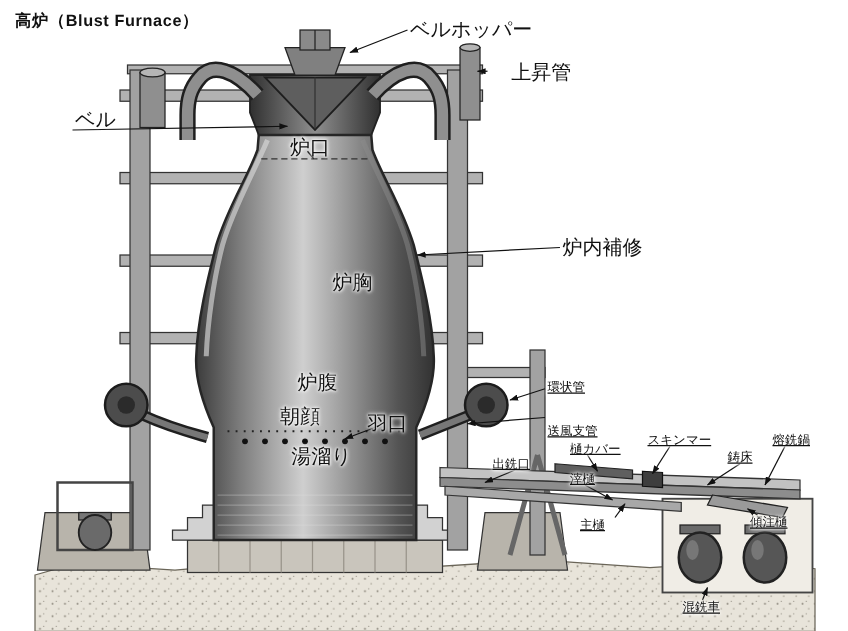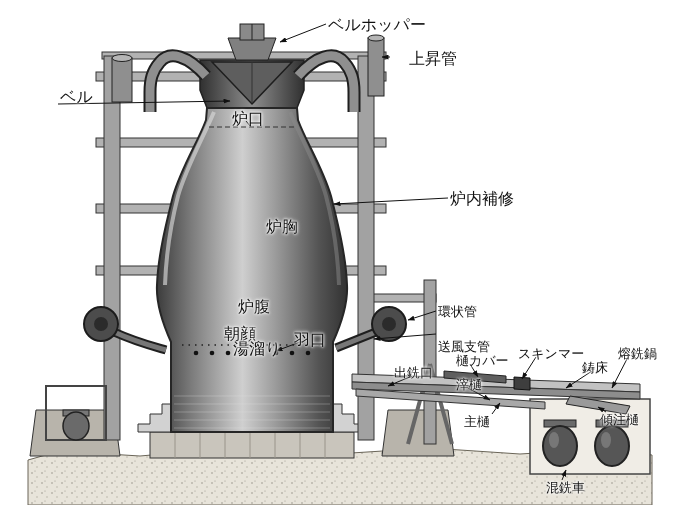--- a/index.html
+++ b/index.html
@@ -9,21 +9,21 @@
   }
   .stage svg{position:absolute;left:0;top:0;}
   .title{
     position:absolute;left:12px;top:8px;font-size:13px;font-weight:bold;color:#111;
     letter-spacing:0.5px;white-space:nowrap;
   }
   .lbl{
     position:absolute;font-size:16px;color:#111;white-space:nowrap;line-height:1.1;
     text-shadow:0 0 2px #fff,0 0 3px #fff,0 0 4px #fff;
   }
-  .lbl.sm{font-size:13px;}
+  .lbl.sm{font-size:10px;text-decoration:underline;}
 </style>
 </head>
 <body>
 
 <div class="stage">
 
   <svg width="678" height="505" viewBox="0 0 678 505">
     <defs>
       <linearGradient id="gMetal" x1="0" y1="0" x2="1" y2="0">
         <stop offset="0" stop-color="#3c3c3c"></stop>
@@ -178,30 +178,31 @@
       <path d="M536,357 L522,379" marker-end="url(#arr)"></path>
       <path d="M592,371 L566,388" marker-end="url(#arr)"></path>
       <path d="M628,357 L612,388" marker-end="url(#arr)"></path>
       <path d="M468,388 L490,400" marker-end="url(#arr)"></path>
       <path d="M492,414 L500,403" marker-end="url(#arr)"></path>
       <path d="M606,412 L598,407" marker-end="url(#arr)"></path>
       <path d="M562,480 L566,470" marker-end="url(#arr)"></path>
     </g>
   </svg>
 
+  <div class="title">高炉（Blust Furnace）</div>
 
   <div class="lbl" style="left:328px;top:16px">ベルホッパー</div>
   <div class="lbl" style="left:409px;top:50px">上昇管</div>
   <div class="lbl" style="left:60px;top:88px">ベル</div>
   <div class="lbl" style="left:232px;top:110px">炉口</div>
   <div class="lbl" style="left:266px;top:218px">炉胸</div>
   <div class="lbl" style="left:238px;top:298px">炉腹</div>
   <div class="lbl" style="left:224px;top:325px">朝顔</div>
   <div class="lbl" style="left:294px;top:331px">羽口</div>
-  <div class="lbl" style="left:233px;top:340px">湯溜り</div>
+  <div class="lbl" style="left:233px;top:357px">湯溜り</div>
   <div class="lbl" style="left:450px;top:190px">炉内補修</div>
   <div class="lbl sm" style="left:438px;top:305px">環状管</div>
   <div class="lbl sm" style="left:438px;top:340px">送風支管</div>
   <div class="lbl sm" style="left:394px;top:366px">出銑口</div>
   <div class="lbl sm" style="left:456px;top:354px">樋カバー</div>
   <div class="lbl sm" style="left:518px;top:347px">スキンマー</div>
   <div class="lbl sm" style="left:582px;top:361px">鋳床</div>
   <div class="lbl sm" style="left:618px;top:347px">熔銑鍋</div>
   <div class="lbl sm" style="left:456px;top:378px">滓樋</div>
   <div class="lbl sm" style="left:464px;top:415px">主樋</div>

